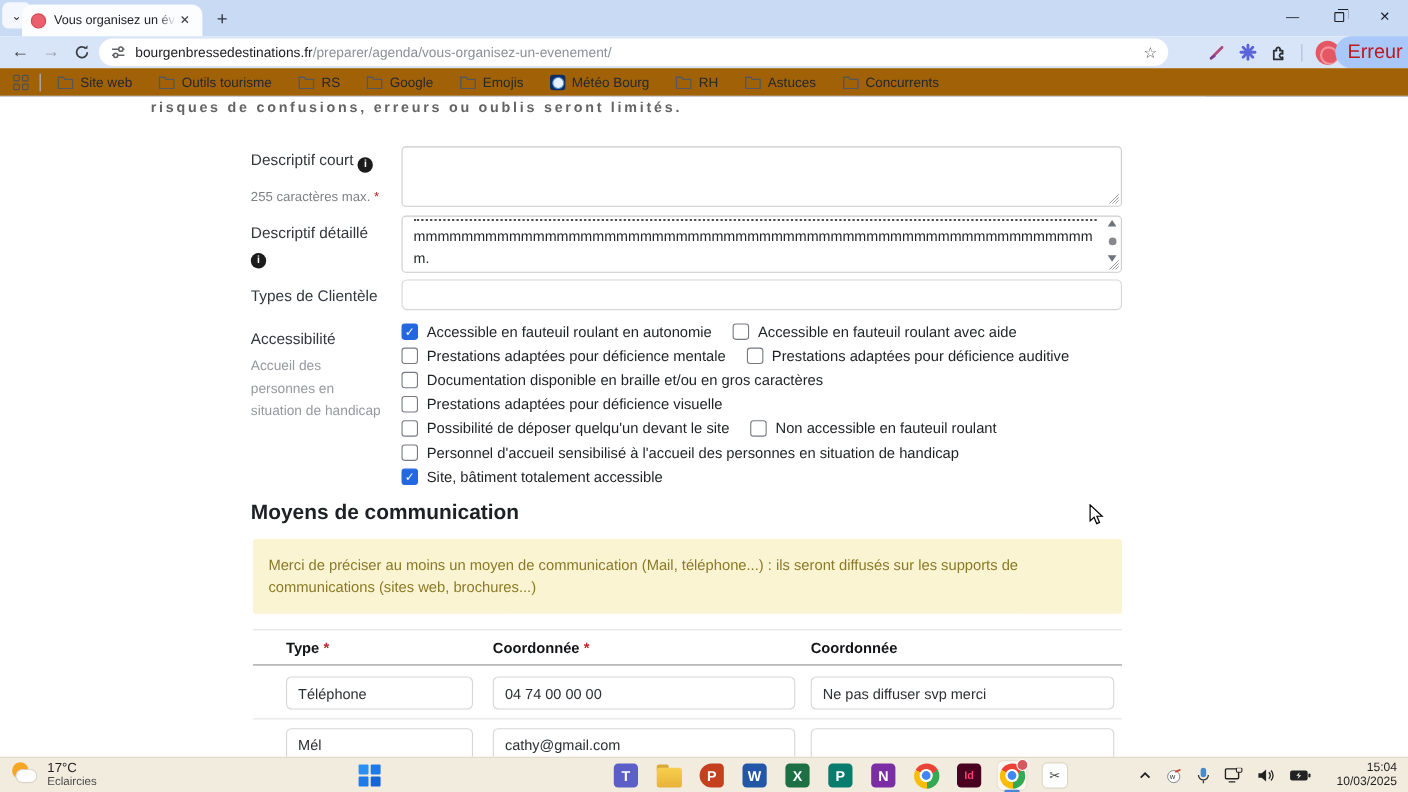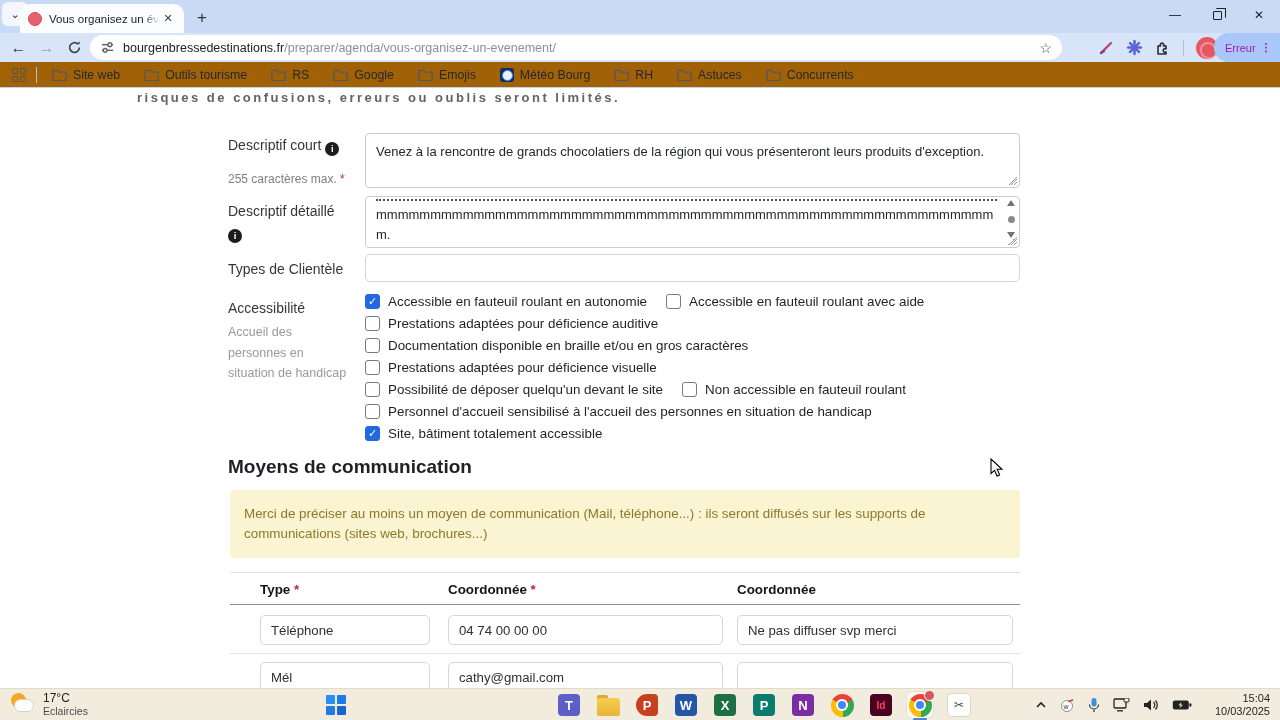--- a/index.html
+++ b/index.html
@@ -23,21 +23,21 @@
   .nav-ic { position:absolute; top:2px; width:25px; height:25px; display:flex; align-items:center; justify-content:center; font-size:16px; color:#3a3f45; }
   .omnibox { position:absolute; left:90px; top:2px; width:972px; height:25px; background:#fff; border-radius:13px; display:flex; align-items:center; padding:0 10px; }
   .url-text { font-size:12.5px; color:#202124; margin-left:8px; white-space:nowrap; }
   .url-path { color:#8b9097; }
   .omni-star { margin-left:auto; font-size:14px; color:#45494e; }
   .ext-area { position:absolute; right:62px; top:2px; height:25px; display:flex; align-items:center; gap:12px; }
   .divider-v { width:1px; height:16px; background:#aebfd8; }
   .avatar { width:22px; height:22px; border-radius:50%; background:#e45864; position:relative; overflow:hidden; }
   .avatar::after { content:""; position:absolute; left:4px; top:5px; width:13px; height:13px; border:2px solid #f2929b; border-radius:50% 60% 40% 55%; }
   .profile-pill { position:absolute; right:0; top:0; height:29px; width:66px; background:#a9c7f8; border-radius:15px 0 0 15px; display:flex; align-items:center; padding-left:11px; gap:5px; }
-  .profile-pill span { font-size:11px; color:#a21caf; }
+  .profile-pill span { font-size:18px; color:#b91c1c; }
   .dots { font-size:13px; color:#0d2b55; font-weight:bold; }
 
   .bookmarks { position:absolute; left:0; top:62px; width:1280px; height:26px; background:#a16207; border-bottom:1px solid #c3d4ee; display:flex; align-items:center; padding:0 8px; gap:6px; }
   .bm-grid { width:14px; height:14px; display:grid; grid-template-columns:6px 6px; grid-template-rows:6px 6px; gap:2px; margin:0 4px; }
   .bm-grid i { border:1.4px solid #4a5056; border-radius:1.5px; }
   .bm-item { display:flex; align-items:center; gap:6px; padding:3px 9px; border-radius:7px; }
   .bm-label { font-size:12.3px; color:#24282d; white-space:nowrap; }
   .folder-svg { width:15px; height:13px; }
   .meteo-ic { width:14px; height:14px; border-radius:3px; background:#0d2f63; position:relative; }
   .meteo-ic::after { content:""; position:absolute; left:2px; top:2px; width:9px; height:9px; border-radius:50%; background:#e8f2ff; border:1.5px solid #4f8fd8; }
@@ -244,21 +244,20 @@
     <div class="intro">risques de confusions, erreurs ou oublis seront limités.</div>
 
     <div class="flabel" style="top:49px;">
       <span>Descriptif court</span>
       <span class="info-dot">i</span>
     </div>
     <div class="fhint" style="top:84px;">
       <span>255 caractères max.</span> <span class="req">*</span>
     </div>
     <div class="ta" style="top:45px; height:55px;">
-      <span>Venez à la rencontre de grands chocolatiers de la région qui vous présenteront leurs produits d'exception.</span>
       <span class="ta-resize"></span>
     </div>
 
     <div class="flabel" style="top:115px;">Descriptif détaillé</div>
     <div class="flabel" style="top:136px;">
       <span class="info-dot">i</span>
     </div>
     <div class="ta" style="top:108px; height:52px; padding-right:24px; word-break:break-all;">
       <span class="dotted-top"></span>
       <span>mmmmmmmmmmmmmmmmmmmmmmmmmmmmmmmmmmmmmmmmmmmmmmmmmmmmmmmmmm.</span>
@@ -283,20 +282,24 @@
           <span class="cb-label">Accessible en fauteuil roulant en autonomie</span>
         </label>
         <label class="cb-item">
           <span class="cb-box">✓</span>
           <span class="cb-label">Accessible en fauteuil roulant avec aide</span>
         </label>
       </div>
       <div class="cb-row">
         <label class="cb-item">
           <span class="cb-box">✓</span>
+          <span class="cb-label">Prestations adaptées pour déficience mentale</span>
+        </label>
+        <label class="cb-item">
+          <span class="cb-box">✓</span>
           <span class="cb-label">Prestations adaptées pour déficience auditive</span>
         </label>
       </div>
       <div class="cb-row">
         <label class="cb-item">
           <span class="cb-box">✓</span>
           <span class="cb-label">Documentation disponible en braille et/ou en gros caractères</span>
         </label>
       </div>
       <div class="cb-row">

